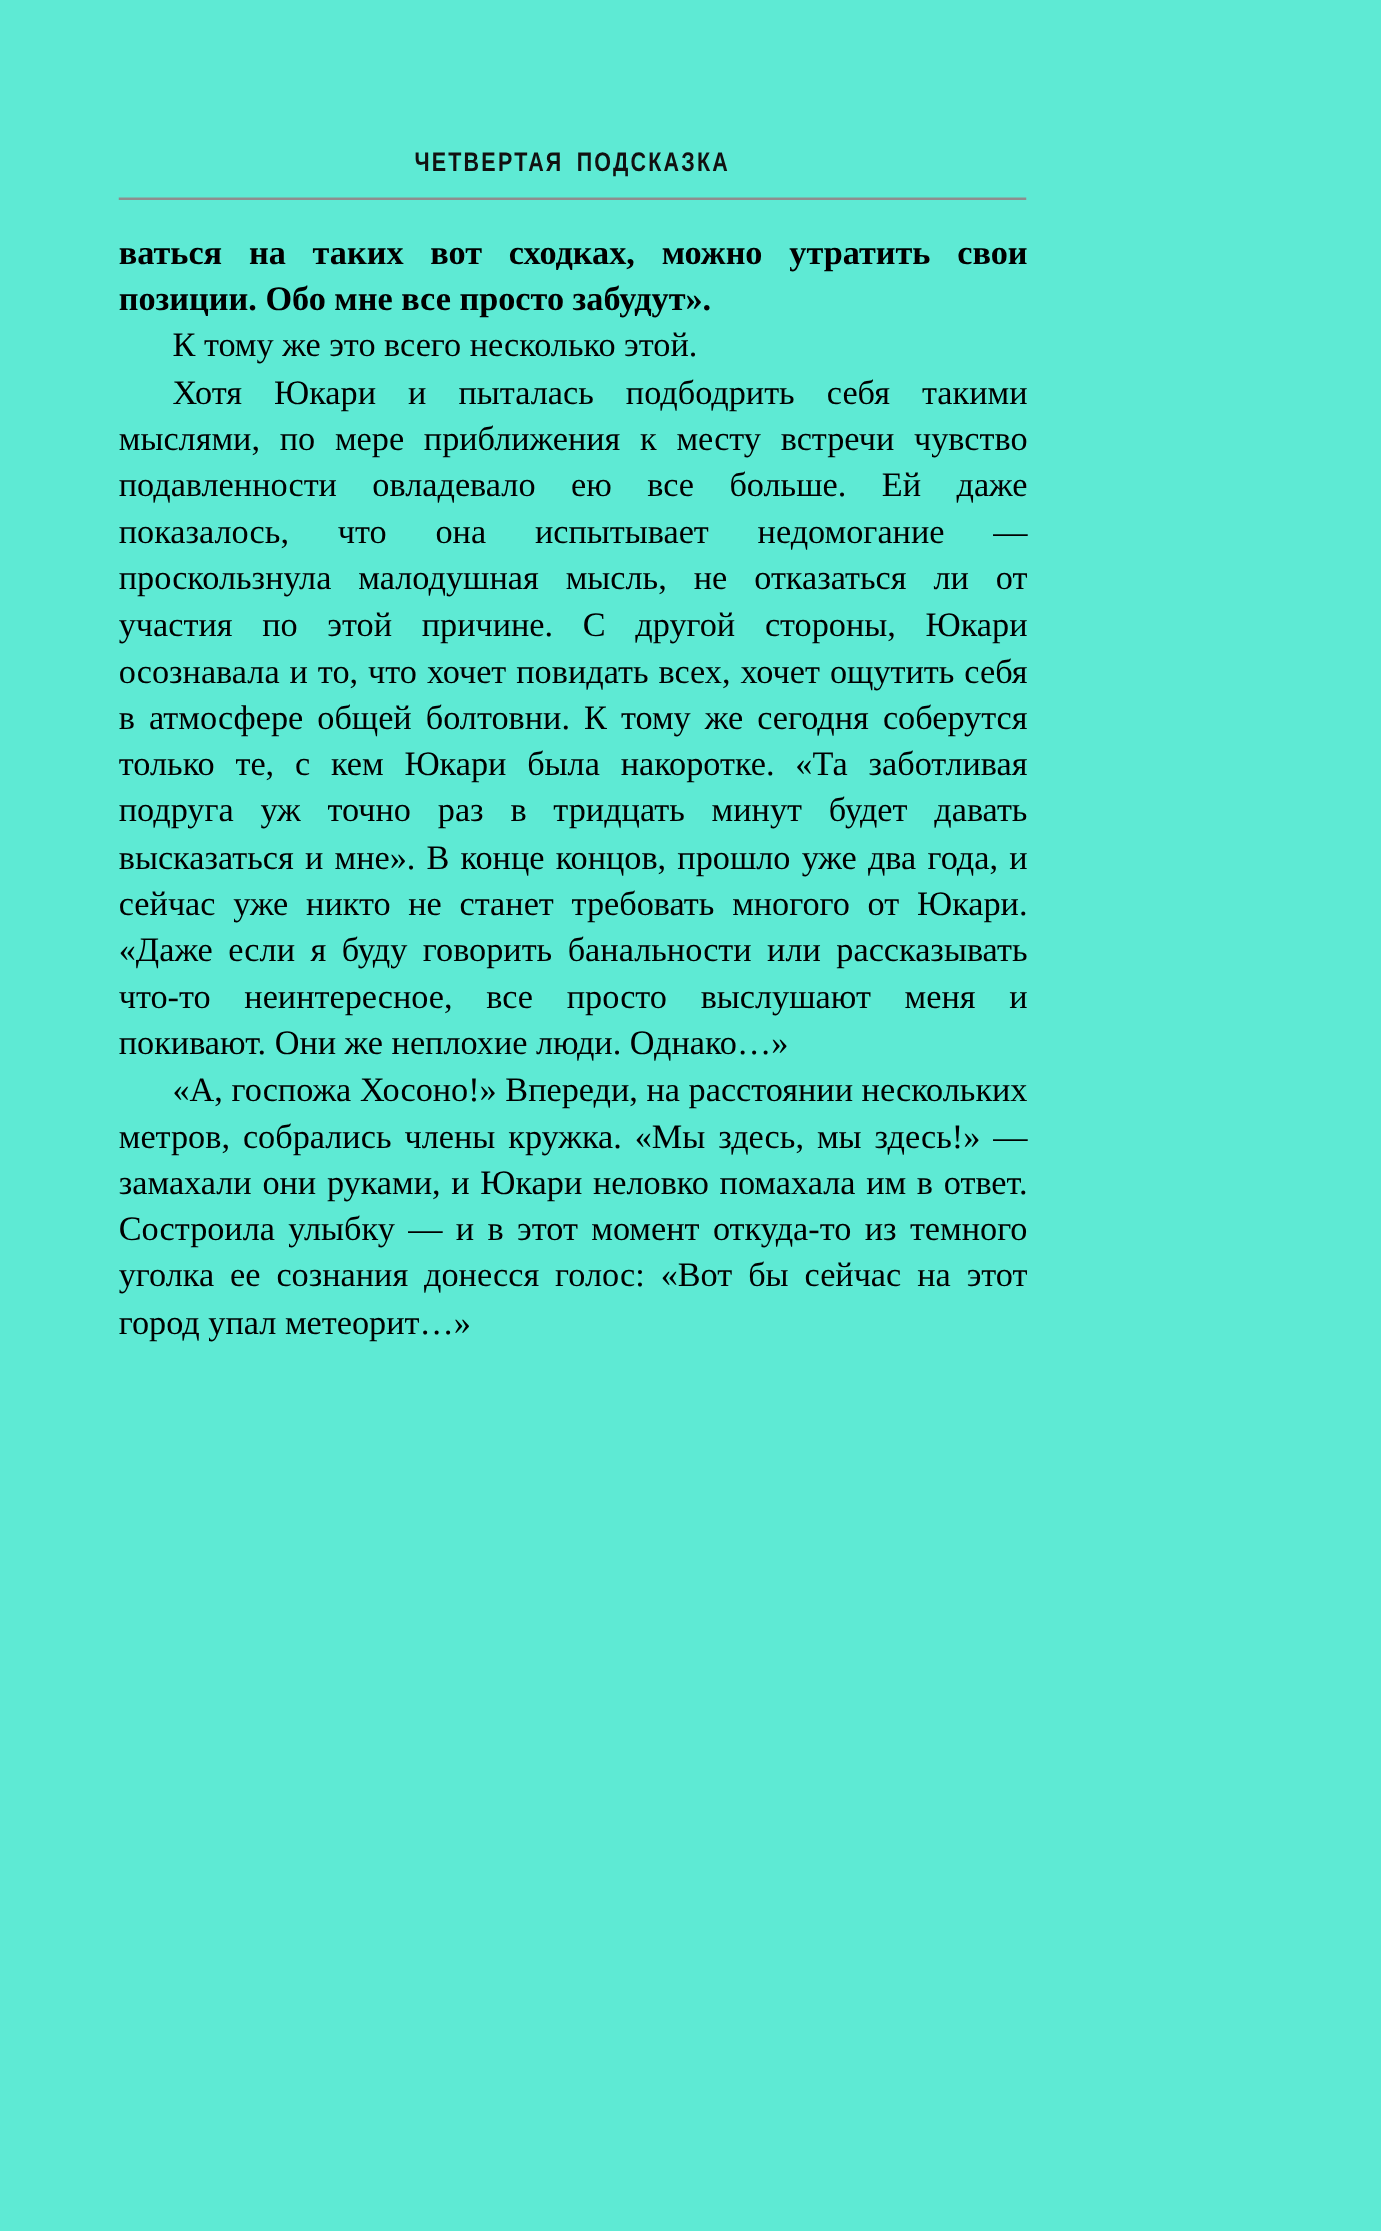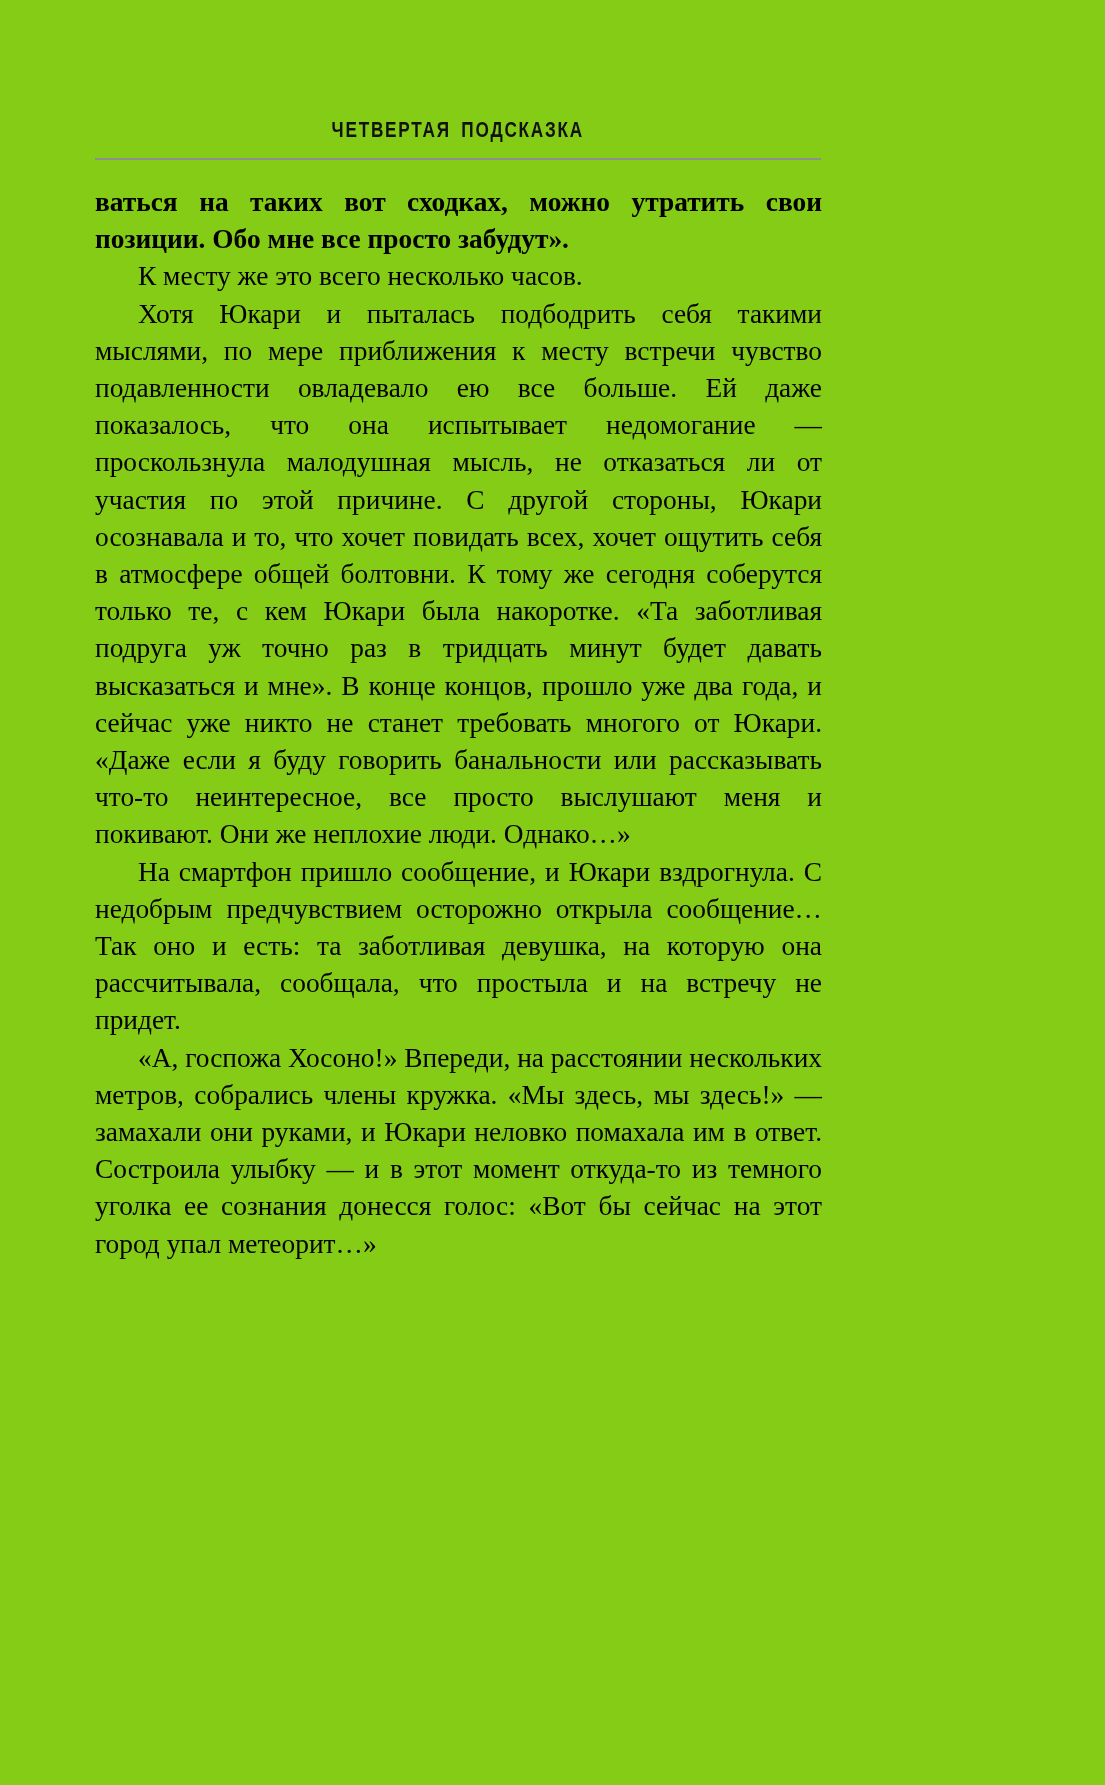--- a/index.html
+++ b/index.html
@@ -73,29 +73,28 @@
   }
 
   .para.no-indent {
     text-indent: 0;
     font-weight: bold;
   }
 </style>
 </head>
 <body>
 
-<div class="page" style="background: #84cc16;">
+<div class="page" style="background: #5eead4;">
 
   <div class="running-head">
     <span class="running-head-title">ЧЕТВЕРТАЯ ПОДСКАЗКА</span>
   </div>
 
   <div class="head-rule" style="background: rgb(142, 142, 142);"></div>
 
   <div class="textblock">
     <p class="para no-indent" style="color: rgb(0, 0, 0);">ваться на таких вот сходках, можно утратить свои позиции. Обо мне все просто забудут».</p>
-    <p class="para" style="color: rgb(0, 0, 0);">К месту же это всего несколько часов.</p>
+    <p class="para" style="color: rgb(0, 0, 0);">К тому же это всего несколько этой.</p>
     <p class="para" style="color: rgb(0, 0, 0);">Хотя Юкари и пыталась подбодрить себя такими мыслями, по мере приближения к месту встречи чувство подавленности овладевало ею все больше. Ей даже показалось, что она испытывает недомогание — проскользнула малодушная мысль, не отказаться ли от участия по этой причине. С другой стороны, Юкари осознавала и то, что хочет повидать всех, хочет ощутить себя в атмосфере общей болтовни. К тому же сегодня соберутся только те, с кем Юкари была накоротке. «Та заботливая подруга уж точно раз в тридцать минут будет давать высказаться и мне». В конце концов, прошло уже два года, и сейчас уже никто не станет требовать многого от Юкари. «Даже если я буду говорить банальности или рассказывать что-то неинтересное, все просто выслушают меня и покивают. Они же неплохие люди. Однако…»</p>
-    <p class="para" style="color: rgb(0, 0, 0);">На смартфон пришло сообщение, и Юкари вздрогнула. С недобрым предчувствием осторожно открыла сообщение… Так оно и есть: та заботливая девушка, на которую она рассчитывала, сообщала, что простыла и на встречу не придет.</p>
     <p class="para" style="color: rgb(0, 0, 0);">«А, госпожа Хосоно!» Впереди, на расстоянии нескольких метров, собрались члены кружка. «Мы здесь, мы здесь!» — замахали они руками, и Юкари неловко помахала им в ответ. Состроила улыбку — и в этот момент откуда-то из темного уголка ее сознания донесся голос: «Вот бы сейчас на этот город упал метеорит…»</p>
   </div>
 
 </div>
 
 </body></html>

